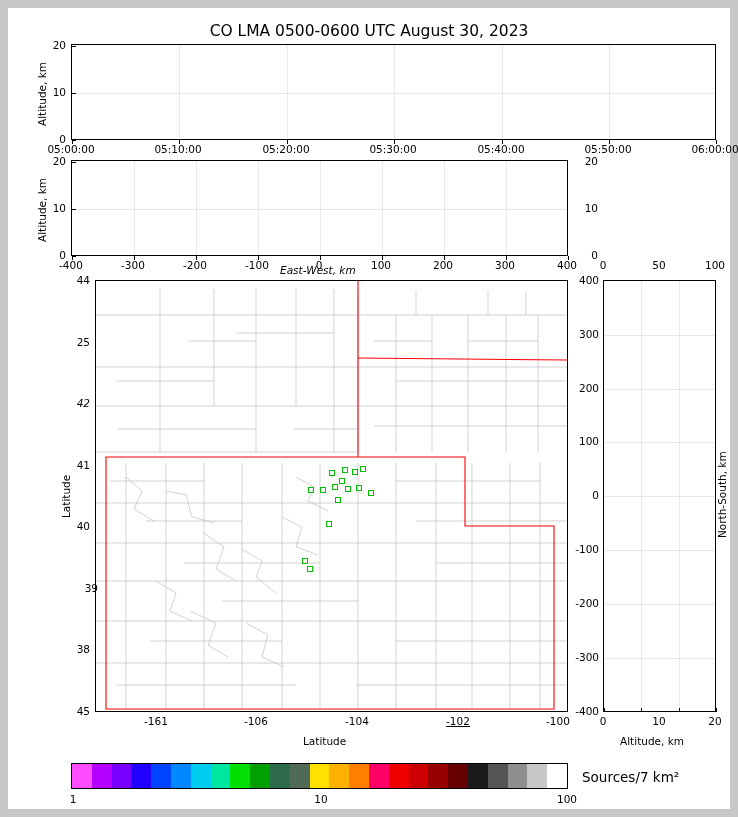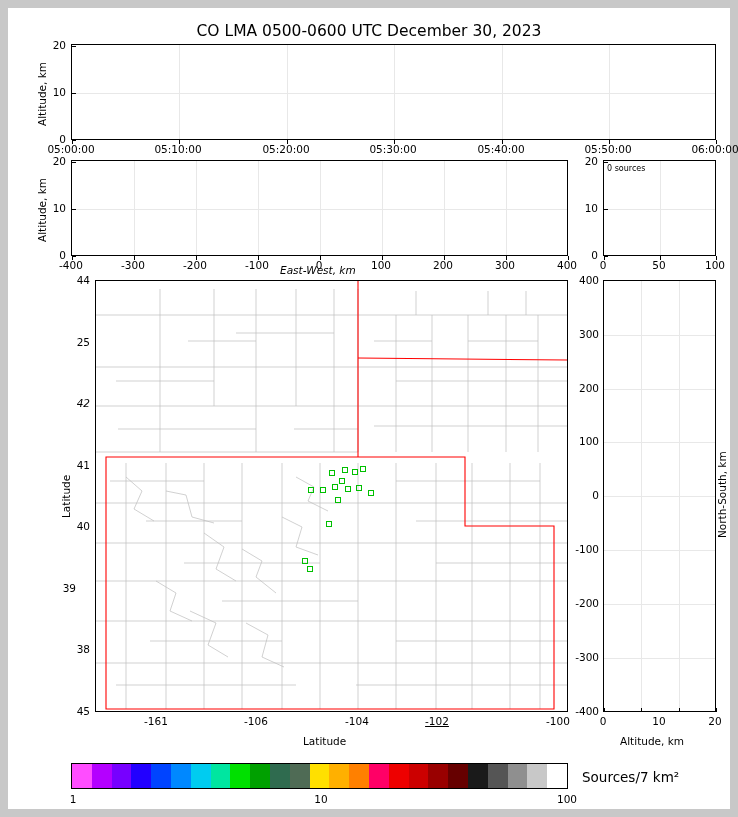--- a/index.html
+++ b/index.html
@@ -37,21 +37,21 @@
   #cbar{position:absolute;box-sizing:border-box;border:1px solid #000;}
   #cblabel{position:absolute;font-size:13.5px;color:#000;white-space:nowrap;}
   .cbtick{position:absolute;font-size:10.5px;color:#000;transform:translateX(-50%);}
   .src{position:absolute;width:6px;height:6px;box-sizing:border-box;border:1.2px solid #00c000;background:transparent;}
 </style>
 </head>
 <body>
 
 <div id="canvas">
 
-  <div id="title">CO LMA 0500-0600 UTC December 30, 2023</div>
+  <div id="title">CO LMA 0500-0600 UTC August 30, 2023</div>
 
   <div class="axes" style="left:63px;top:36px;width:645px;height:96px;">
     <div class="gridv" style="left:107px;"></div>
     <div class="gridv" style="left:215px;"></div>
     <div class="gridv" style="left:322px;"></div>
     <div class="gridv" style="left:430px;"></div>
     <div class="gridv" style="left:537px;"></div>
     <div class="gridh" style="top:48px;"></div>
 
     <div class="tick tickx" style="left:0;top:95px;"></div>
@@ -107,31 +107,20 @@
   <div class="lbl lblx" style="left:373px;top:251px;">100</div>
   <div class="lbl lblx" style="left:435px;top:251px;">200</div>
   <div class="lbl lblx" style="left:497px;top:251px;">300</div>
   <div class="lbl lblx" style="left:559px;top:251px;">400</div>
   <div class="lbl lbly" style="left:34px;width:24px;top:247px;">0</div>
   <div class="lbl lbly" style="left:34px;width:24px;top:200px;">10</div>
   <div class="lbl lbly" style="left:34px;width:24px;top:153px;">20</div>
   <div class="axtitle rot" style="left:28px;top:234px;">Altitude, km</div>
   <div class="axtitle" style="left:272px;top:256px;font-style:italic;">East-West, km</div>
 
-  <div class="axes" style="left:595px;top:152px;width:113px;height:96px;">
-    <div class="gridv" style="left:56px;"></div>
-    <div class="gridh" style="top:48px;"></div>
-    <div class="srccount" style="left:3px;top:3px;">0 sources</div>
-    <div class="tick tickx" style="left:0;top:95px;"></div>
-    <div class="tick tickx" style="left:56px;top:95px;"></div>
-    <div class="tick tickx" style="left:112px;top:95px;"></div>
-    <div class="tick ticky" style="left:0;top:95px;"></div>
-    <div class="tick ticky" style="left:0;top:48px;"></div>
-    <div class="tick ticky" style="left:0;top:1px;"></div>
-  </div>
   <div class="lbl lblx" style="left:595px;top:251px;">0</div>
   <div class="lbl lblx" style="left:651px;top:251px;">50</div>
   <div class="lbl lblx" style="left:707px;top:251px;">100</div>
   <div class="lbl lbly" style="left:566px;width:24px;top:247px;">0</div>
   <div class="lbl lbly" style="left:566px;width:24px;top:200px;">10</div>
   <div class="lbl lbly" style="left:566px;width:24px;top:153px;">20</div>
 
   <div class="axes" style="left:87px;top:272px;width:473px;height:432px;">
     <div id="mapwrap" style="left:0;top:0;width:471px;height:430px;">
       <svg width="471" height="430" viewBox="0 0 471 430">
@@ -227,26 +216,26 @@
     <div class="src" style="left:272px;top:209px;"></div>
     <div class="src" style="left:239px;top:216px;"></div>
     <div class="src" style="left:230px;top:240px;"></div>
     <div class="src" style="left:206px;top:277px;"></div>
     <div class="src" style="left:211px;top:285px;"></div>
   </div>
 
   <div class="lbl lblx" style="left:148px;top:707px;">-161</div>
   <div class="lbl lblx" style="left:248px;top:707px;">-106</div>
   <div class="lbl lblx" style="left:349px;top:707px;">-104</div>
-  <div class="lbl lblx" style="left:429px;top:707px;text-decoration:underline;">-102</div>
+  <div class="lbl lblx" style="left:450px;top:707px;text-decoration:underline;">-102</div>
   <div class="lbl lblx" style="left:550px;top:707px;">-100</div>
 
   <div class="lbl lbly" style="left:62px;width:20px;top:703px;">45</div>
   <div class="lbl lbly" style="left:62px;width:20px;top:641px;">38</div>
-  <div class="lbl lbly" style="left:48px;width:20px;top:580px;">39</div>
+  <div class="lbl lbly" style="left:70px;width:20px;top:580px;">39</div>
   <div class="lbl lbly" style="left:62px;width:20px;top:518px;">40</div>
   <div class="lbl lbly" style="left:62px;width:20px;top:457px;">41</div>
   <div class="lbl lbly" style="left:62px;width:20px;top:395px;font-style:italic;">42</div>
   <div class="lbl lbly" style="left:62px;width:20px;top:334px;">25</div>
   <div class="lbl lbly" style="left:62px;width:20px;top:272px;">44</div>
   <div class="axtitle rot" style="left:52px;top:510px;">Latitude</div>
   <div class="axtitle" style="left:295px;top:727px;">Latitude</div>
 
   <div class="axes" style="left:595px;top:272px;width:113px;height:432px;">
     <div class="gridv" style="left:37px;"></div>

